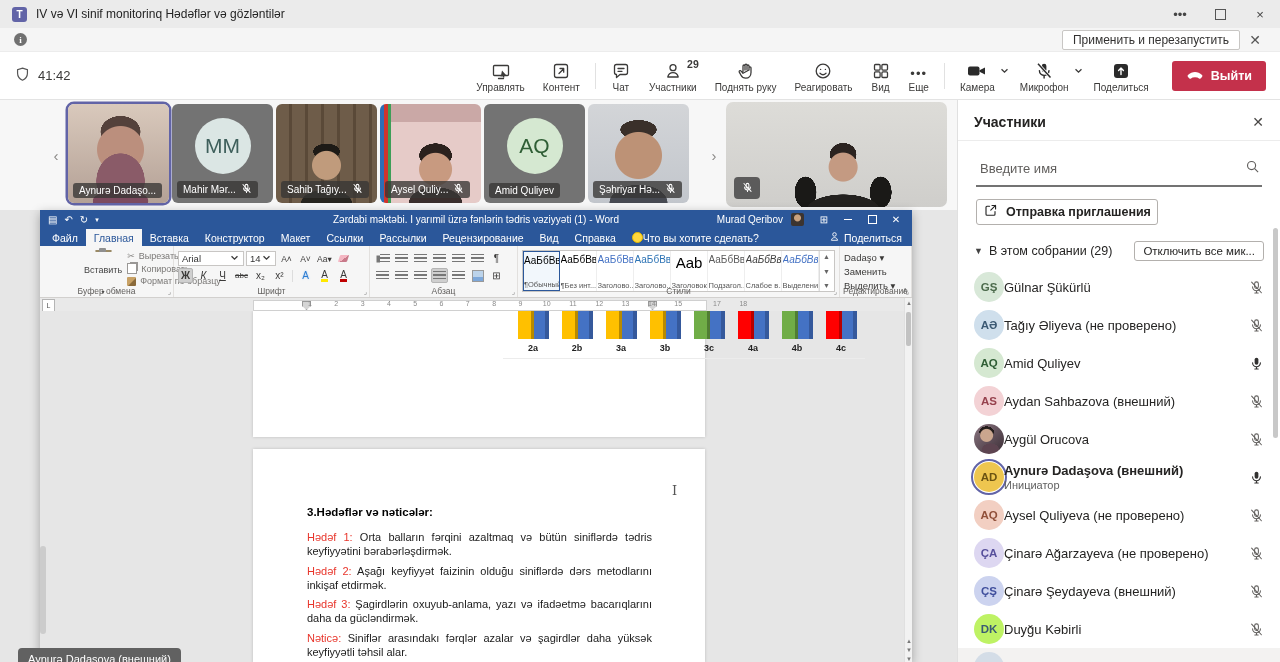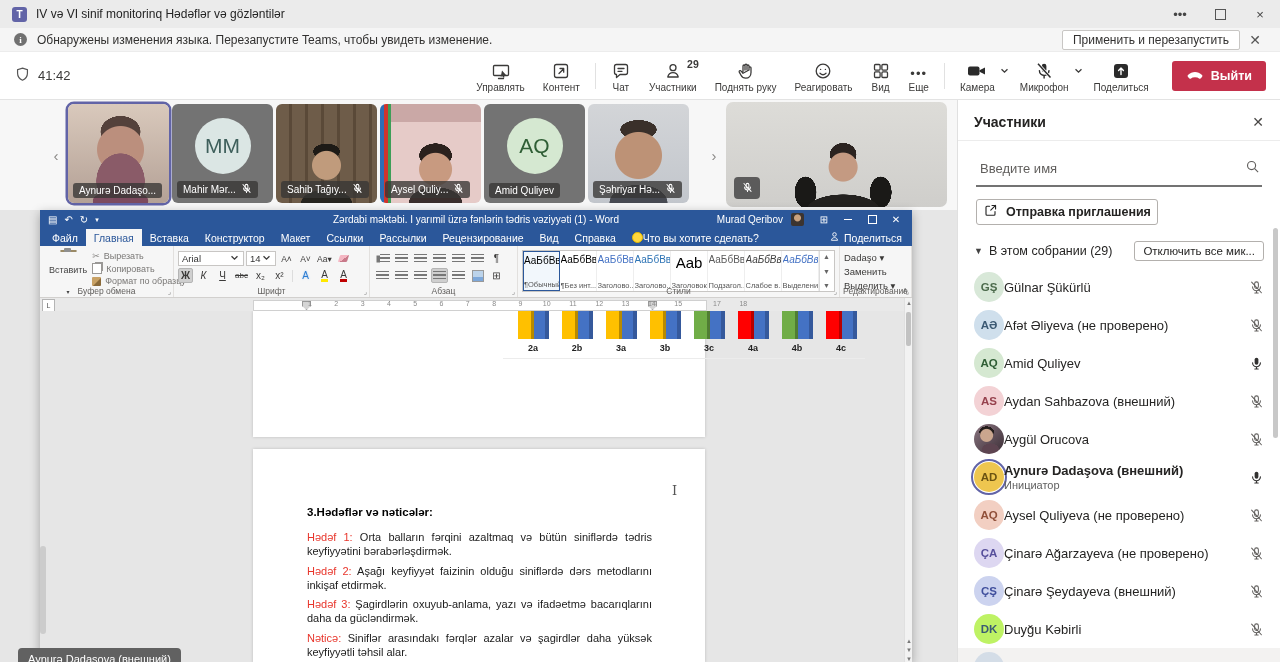--- a/index.html
+++ b/index.html
@@ -101,21 +101,21 @@
   .w-tab{padding:0 8px;display:flex;align-items:center;}
   .w-tab.active{background:#f6f6f6;color:#2b579a;}
   .tellme{display:flex;align-items:center;padding:0 8px;}
   .bulb{width:9px;height:9px;border-radius:50%;background:#ffd83d;border:1px solid #e8bb00;}
   .w-share{margin-left:auto;display:flex;align-items:center;gap:4px;padding-right:10px;font-size:10.5px;}
   .w-ribbon{left:0;top:36px;width:872px;height:52px;background:#f6f6f6;border-bottom:1px solid #d2d0ce;
           display:flex;font-size:9px;color:#444;box-sizing:border-box;}
   .rgroup{position:relative;border-right:1px solid #e2e0de;padding:3px 4px 12px;box-sizing:border-box;}
   .rg-label{position:absolute;bottom:1px;left:0;right:0;text-align:center;font-size:8.5px;color:#605e5c;}
   .rg-dl{position:absolute;right:2px;bottom:1px;font-size:7px;color:#888;}
-  .paste-big{display:flex;flex-direction:column;align-items:center;gap:13px;padding:1px 5px;}
+  .paste-big{display:flex;flex-direction:column;align-items:center;gap:13px;padding:1px 5px;margin-left:35px;}
   .clip-ic{width:15px;height:19px;background:#fdfdfb;border:1px solid #9a8a66;border-radius:2px;position:relative;}
   .clip-ic::before{content:"";position:absolute;left:3px;top:-3px;width:7px;height:4px;background:#8f8f8f;border-radius:1px;}
   .small-rows{display:flex;flex-direction:column;justify-content:flex-start;gap:2px;padding-top:2px;}
   .srow{display:flex;align-items:center;gap:4px;color:#7a7876;white-space:nowrap;}
   .copy-ic{width:8px;height:9px;border:1px solid #9a9896;background:#fff;box-shadow:2px -2px 0 -1px #9a9896;}
   .brush-ic{width:9px;height:9px;background:linear-gradient(135deg,#c8a165 55%,#8a6a3a 56%);border-radius:1px;}
   .fbox{display:flex;align-items:center;justify-content:space-between;background:#fff;border:1px solid #c8c6c4;
         height:15px;font-size:9.5px;padding:0 3px;box-sizing:border-box;color:#333;}
   .fbtn{min-width:15px;height:15px;display:flex;align-items:center;justify-content:center;font-size:10px;
         color:#3b3a39;border-radius:2px;padding:0 1px;}
@@ -210,21 +210,20 @@
       <div>•••</div>
       <div>
           <span class="restore-glyph"></span>
         </div>
       <div>×</div>
     </div>
   </div>
 
   <div class="abs notif">
     <div class="info-ic">i</div>
-    <span>Обнаружены изменения языка. Перезапустите Teams, чтобы увидеть изменение.</span>
     <button class="notif-btn">Применить и перезапустить</button>
     <div class="notif-x">✕</div>
   </div>
 
   <div class="abs calltb">
     <div class="timer">
       <span id="shield-ic"><svg width="17" height="17" viewBox="0 0 20 20" fill="none" stroke="#555" stroke-width="1.4">
             <path d="M10 2.5l5.8 1.9v4.1c0 3.8-2.3 6.6-5.8 8.2-3.5-1.6-5.8-4.4-5.8-8.2V4.4z"></path>
           </svg></span>
       <span>41:42</span>
@@ -778,21 +777,21 @@
               <svg width="15" height="15" viewBox="0 0 16 16" fill="none" stroke="#5f5d5b" stroke-width="1.1" stroke-linecap="round">
                 <rect x="6" y="2" width="4" height="7" rx="2"></rect>
                 <path d="M3.8 7.3a4.2 4.2 0 008.4 0M8 11.5v2.1M6.2 13.9h3.6"></path>
                 <line x1="2.8" y1="2.2" x2="13.2" y2="13.6"></line>
               </svg>
             </div>
           </div>
           <div class="prow">
             <div class="pava" style="background: rgb(207, 223, 236); color: rgb(60, 90, 116);">AƏ</div>
             <div style="min-width: 0px;">
-              <div class="pname">Afət Əliyeva (не проверено)</div>
+              <div class="pname">Tağıy Əliyeva (не проверено)</div>
             </div>
             <div class="pmic">
               <svg width="15" height="15" viewBox="0 0 16 16" fill="none" stroke="#5f5d5b" stroke-width="1.1" stroke-linecap="round">
                 <rect x="6" y="2" width="4" height="7" rx="2"></rect>
                 <path d="M3.8 7.3a4.2 4.2 0 008.4 0M8 11.5v2.1M6.2 13.9h3.6"></path>
                 <line x1="2.8" y1="2.2" x2="13.2" y2="13.6"></line>
               </svg>
             </div>
           </div>
           <div class="prow">

